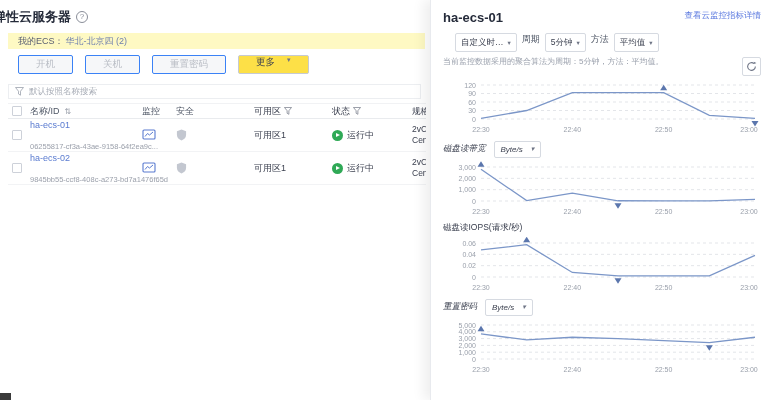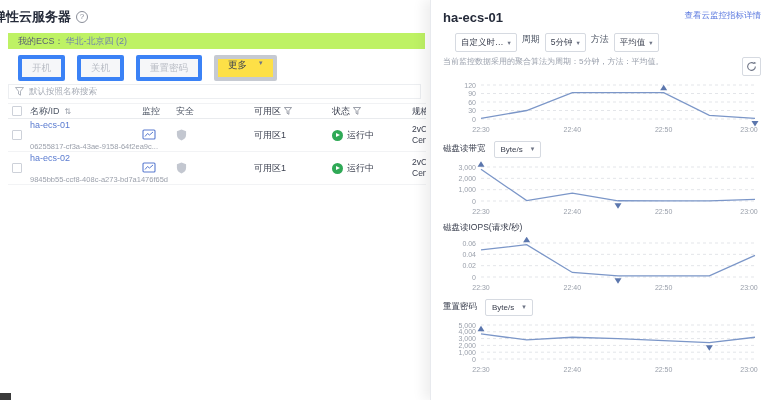--- a/index.html
+++ b/index.html
@@ -7,27 +7,27 @@
     font-family:"Liberation Sans", sans-serif; }
   .screen { position:relative; width:771px; height:400px; background:#fff; }
 
   
   .console { position:absolute; inset:0; background:#fff; }
   .page-header { position:absolute; left:-7px; top:8px; display:flex; align-items:center; gap:5px; }
   .page-title { font-size:13px; font-weight:bold; color:#252b3a; }
   .help-icon { width:12px; height:12px; border:1px solid #8a8e99; border-radius:50%;
     color:#8a8e99; font-size:8px; line-height:10px; text-align:center; }
   .notice { position:absolute; left:8px; right:346px; top:33px; height:16px;
-    background:#bef264; display:flex; align-items:center; padding-left:10px; gap:2px;
+    background:#fef9c3; display:flex; align-items:center; padding-left:10px; gap:2px;
     font-size:9px; }
   .notice-prefix { color:#5a6072; }
   .notice-region { color:#6e7fae; text-decoration:none; }
   .toolbar { position:absolute; left:18px; top:55px; display:flex; gap:12px; }
-  .btn { height:26px; padding:0 10px; font-size:9.5px; border-radius:2px;
-    border:4px solid #3b82f6; background:#f6f7f9; color:#b9bdc5; font-family:inherit; }
+  .btn { height:19px; padding:0 17px; font-size:9.5px; border-radius:2px;
+    border:1px solid #3b82f6; background:#f6f7f9; color:#b9bdc5; font-family:inherit; }
   .btn.more { background:#fde047; border-color:#c6cad2; color:#3c4150; display:flex;
     align-items:flex-start; gap:12px; }
   .caret { font-size:7px; color:#6e7485; }
   .filter-bar { position:absolute; left:8px; right:350px; top:84px; height:15px;
     background:#fff; border:1px solid #eceef1; display:flex; align-items:center;
     gap:5px; padding-left:6px; }
   .filter-ph { font-size:8.5px; color:#a6abb5; }
 
   .table { position:absolute; left:8px; top:103px; width:418px; background:#fff; }
   .thead, .trow { display:flex; align-items:center; }
@@ -64,21 +64,21 @@
   .daterange { height:19px; border:1px solid #d6dae1; border-radius:2px; background:#fff;
     display:flex; align-items:center; gap:4px; padding:0 5px; font-size:8px; color:#4e5665; white-space:nowrap; }
   .ctl-label { font-size:9px; color:#4e5665; }
   .agg-note { margin:4px 10px 0 12px; font-size:8px; color:#9ba1ad; }
   .refresh-btn { position:absolute; right:10px; top:57px; width:19px; height:19px;
     border:1px solid #d6dae1; border-radius:2px; background:#fff; display:flex;
     align-items:center; justify-content:center; }
   .charts { margin:12px 10px 0 12px; }
   .chart-block { margin-bottom:4px; }
   .chart-head { display:flex; align-items:center; gap:8px; height:14px; margin-bottom:2px; }
-  .chart-head.with-unit { height:20px; }
+  .chart-head.with-unit { height:20px;font-style:italic; }
   .chart-title { font-size:8.5px; color:#3c4150; }
   .unit-select { height:17px; border:1px solid #d6dae1; border-radius:2px; background:#fff;
     display:flex; align-items:center; gap:8px; padding:0 6px; font-size:8px; color:#3c4150; }
   .corner { position:absolute; left:0; bottom:0; width:11px; height:7px; background:#3a3a3a; z-index:9; }
   svg { display:block; }
 </style>
 </head>
 <body>
 
 <div class="screen">

